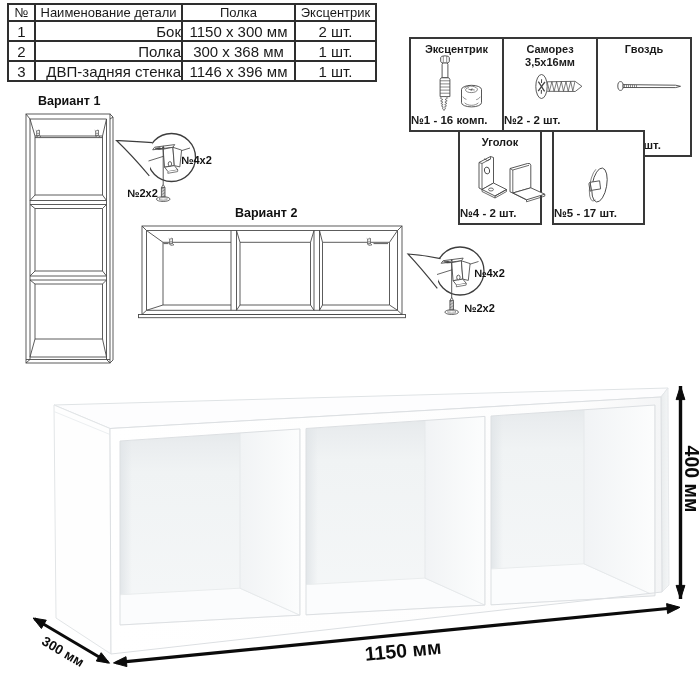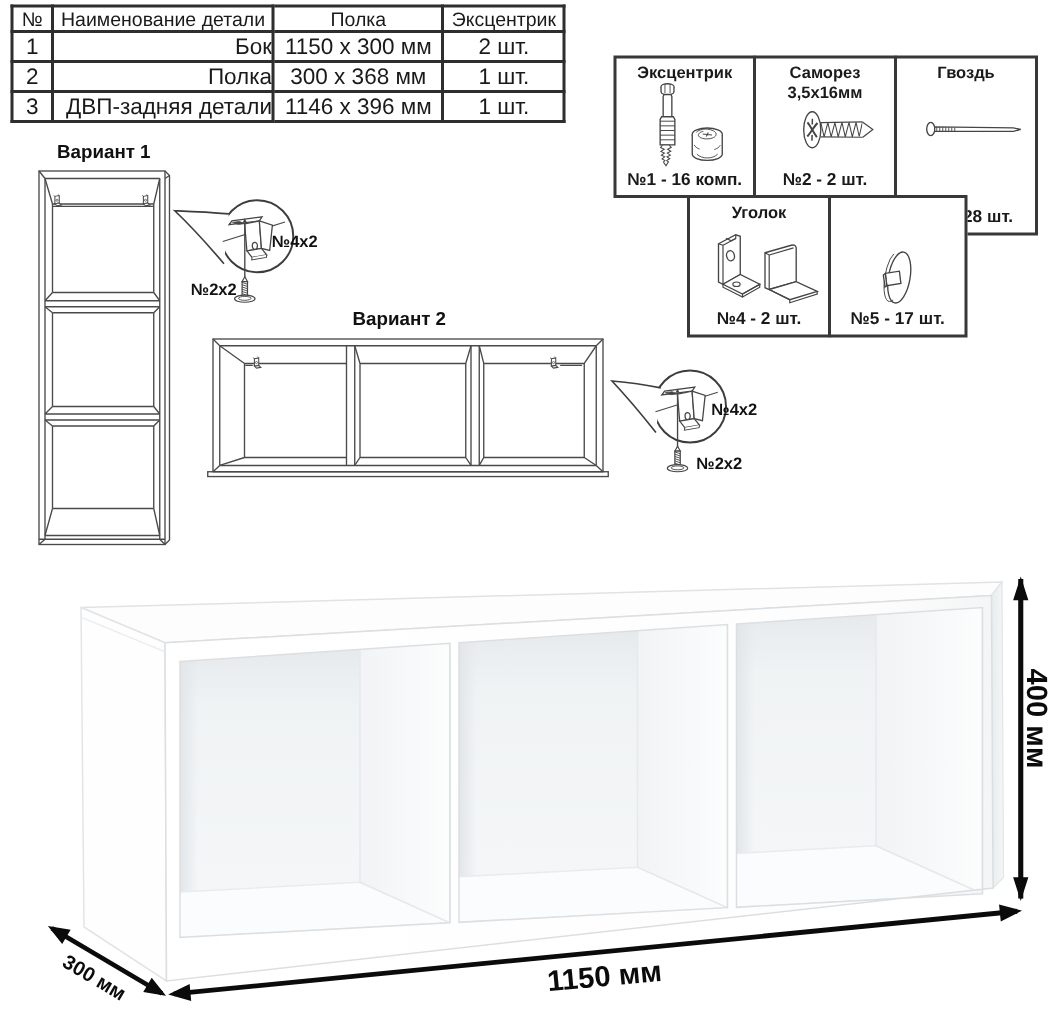--- a/index.html
+++ b/index.html
@@ -8,21 +8,21 @@
        font-family:"Liberation Sans",sans-serif;color:#1a1a1a;}
   #parts{position:absolute;left:7px;top:3px;border-collapse:collapse;table-layout:fixed;}
   #parts td,#parts th{border:2px solid #2e2e2e;padding:0;text-align:center;font-weight:normal;
        white-space:nowrap;overflow:hidden;}
   #parts th{font-size:13px;height:14px;}
   #parts td{font-size:15px;height:18px;}
   #parts td.nm{text-align:right;padding-left:8px;}
   .hwcell{position:absolute;border:2px solid #383838;background:#fff;box-sizing:border-box;}
   .hwtitle{position:absolute;top:4px;left:0;right:0;text-align:center;font-size:11px;
        font-weight:bold;line-height:1.18;}
-  .hwlabel{position:absolute;bottom:4px;left:0;right:0;text-align:center;font-size:11.5px;
+  .hwlabel{position:absolute;bottom:4px;left:0;right:0;text-align:left;font-size:11.5px;
        font-weight:bold;}
   .hwicon{position:absolute;left:0;top:0;}
   svg{display:block;}
   #draw{position:absolute;left:0;top:0;}
 </style>
 </head>
 <body>
 
 <table id="parts">
   <colgroup>
@@ -45,21 +45,21 @@
         <td>2 шт.</td>
       </tr>
   <tr>
         <td>2</td>
         <td class="nm">Полка</td>
         <td>300 x 368 мм</td>
         <td>1 шт.</td>
       </tr>
   <tr>
         <td>3</td>
-        <td class="nm">ДВП-задняя детали</td>
+        <td class="nm">ДВП-задняя стенка</td>
         <td>1146 x 396 мм</td>
         <td>1 шт.</td>
       </tr>
 </tbody>
   </table>
 
 <div class="hwcell" style="left:409px;top:37px;width:95px;height:95px;">
   <div class="hwtitle">Эксцентрик</div>
   <svg class="hwicon" width="91" height="91" viewBox="0 0 91 91" fill="none" stroke="#454545" stroke-width="0.9">
     <g>
@@ -101,21 +101,21 @@
 <div class="hwcell" style="left:596px;top:37px;width:96px;height:120px;">
   <div class="hwtitle">Гвоздь</div>
   <svg class="hwicon" width="92" height="91" viewBox="0 0 92 91" fill="none" stroke="#454545" stroke-width="0.9">
     <ellipse cx="22.5" cy="47" rx="2.7" ry="4.4" fill="#fff"></ellipse>
     <path d="M25.1 45.6 L77.5 46.2 L82.5 47.3 L77.5 48.6 L25.1 48.5 z" fill="#fff"></path>
     <path d="M26.5 45.7 v2.8 M28.5 45.7 v2.8 M30.5 45.8 v2.7 M32.5 45.8 v2.7 M34.5 45.9 v2.6 M36.5 45.9 v2.6 M38.5 46 v2.5" stroke-width="0.6"></path>
   </svg>
   <div class="hwlabel">№5 - 28 шт.</div>
 </div>
 
-<div class="hwcell" style="left:458px;top:130px;width:96px;height:95px;">
+<div class="hwcell" style="left:458px;top:130px;width:84px;height:95px;">
   <div class="hwtitle">Уголок</div>
   <svg class="hwicon" width="92" height="91" viewBox="0 0 92 91" fill="none" stroke="#454545" stroke-width="0.9">
     <g>
       <path d="M19 30.5 L30.5 24.5 L33.5 25.5 L33.5 51 L22 57.5 L19 56 Z" fill="#fff"></path>
       <path d="M22 31.5 L30.5 27 L30.5 24.5 M22 31.5 L19 30.5 M22 31.5 V57.5" stroke-width="0.8"></path>
       <path d="M24 26.8 l3.5 1.8 l3 -1.6" stroke-width="0.8"></path>
       <ellipse cx="27" cy="38.5" rx="2.6" ry="3.4" transform="rotate(-14 27 38.5)" fill="#fff"></ellipse>
       <path d="M22 57.5 L33.5 51 L46.5 57.5 L35 64 Z" fill="#fff"></path>
       <path d="M35 64 l0 2 l-13 -6.5 l0 -2 M35 64 l11.5 -6.5 l0 2 l-11.5 6.5" stroke-width="0.8"></path>
       <ellipse cx="31" cy="57.5" rx="2.4" ry="1.5" fill="#fff" stroke-width="0.8"></ellipse>

